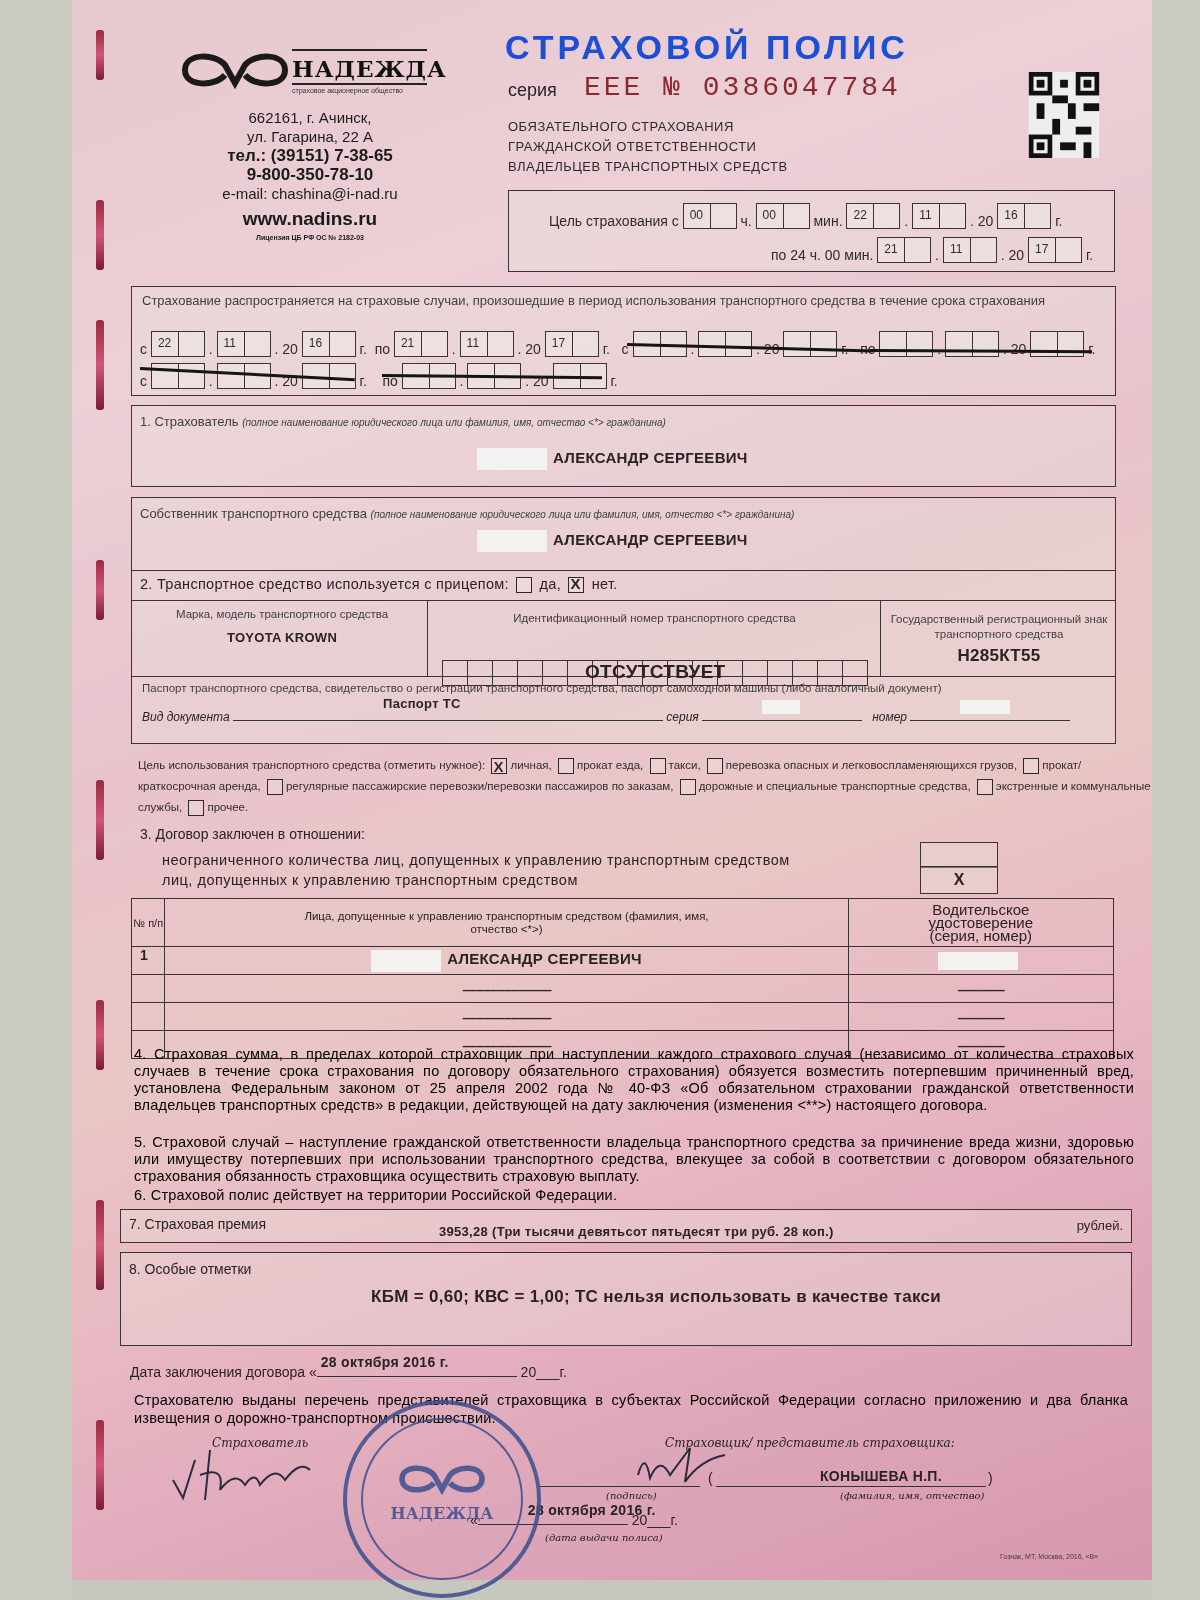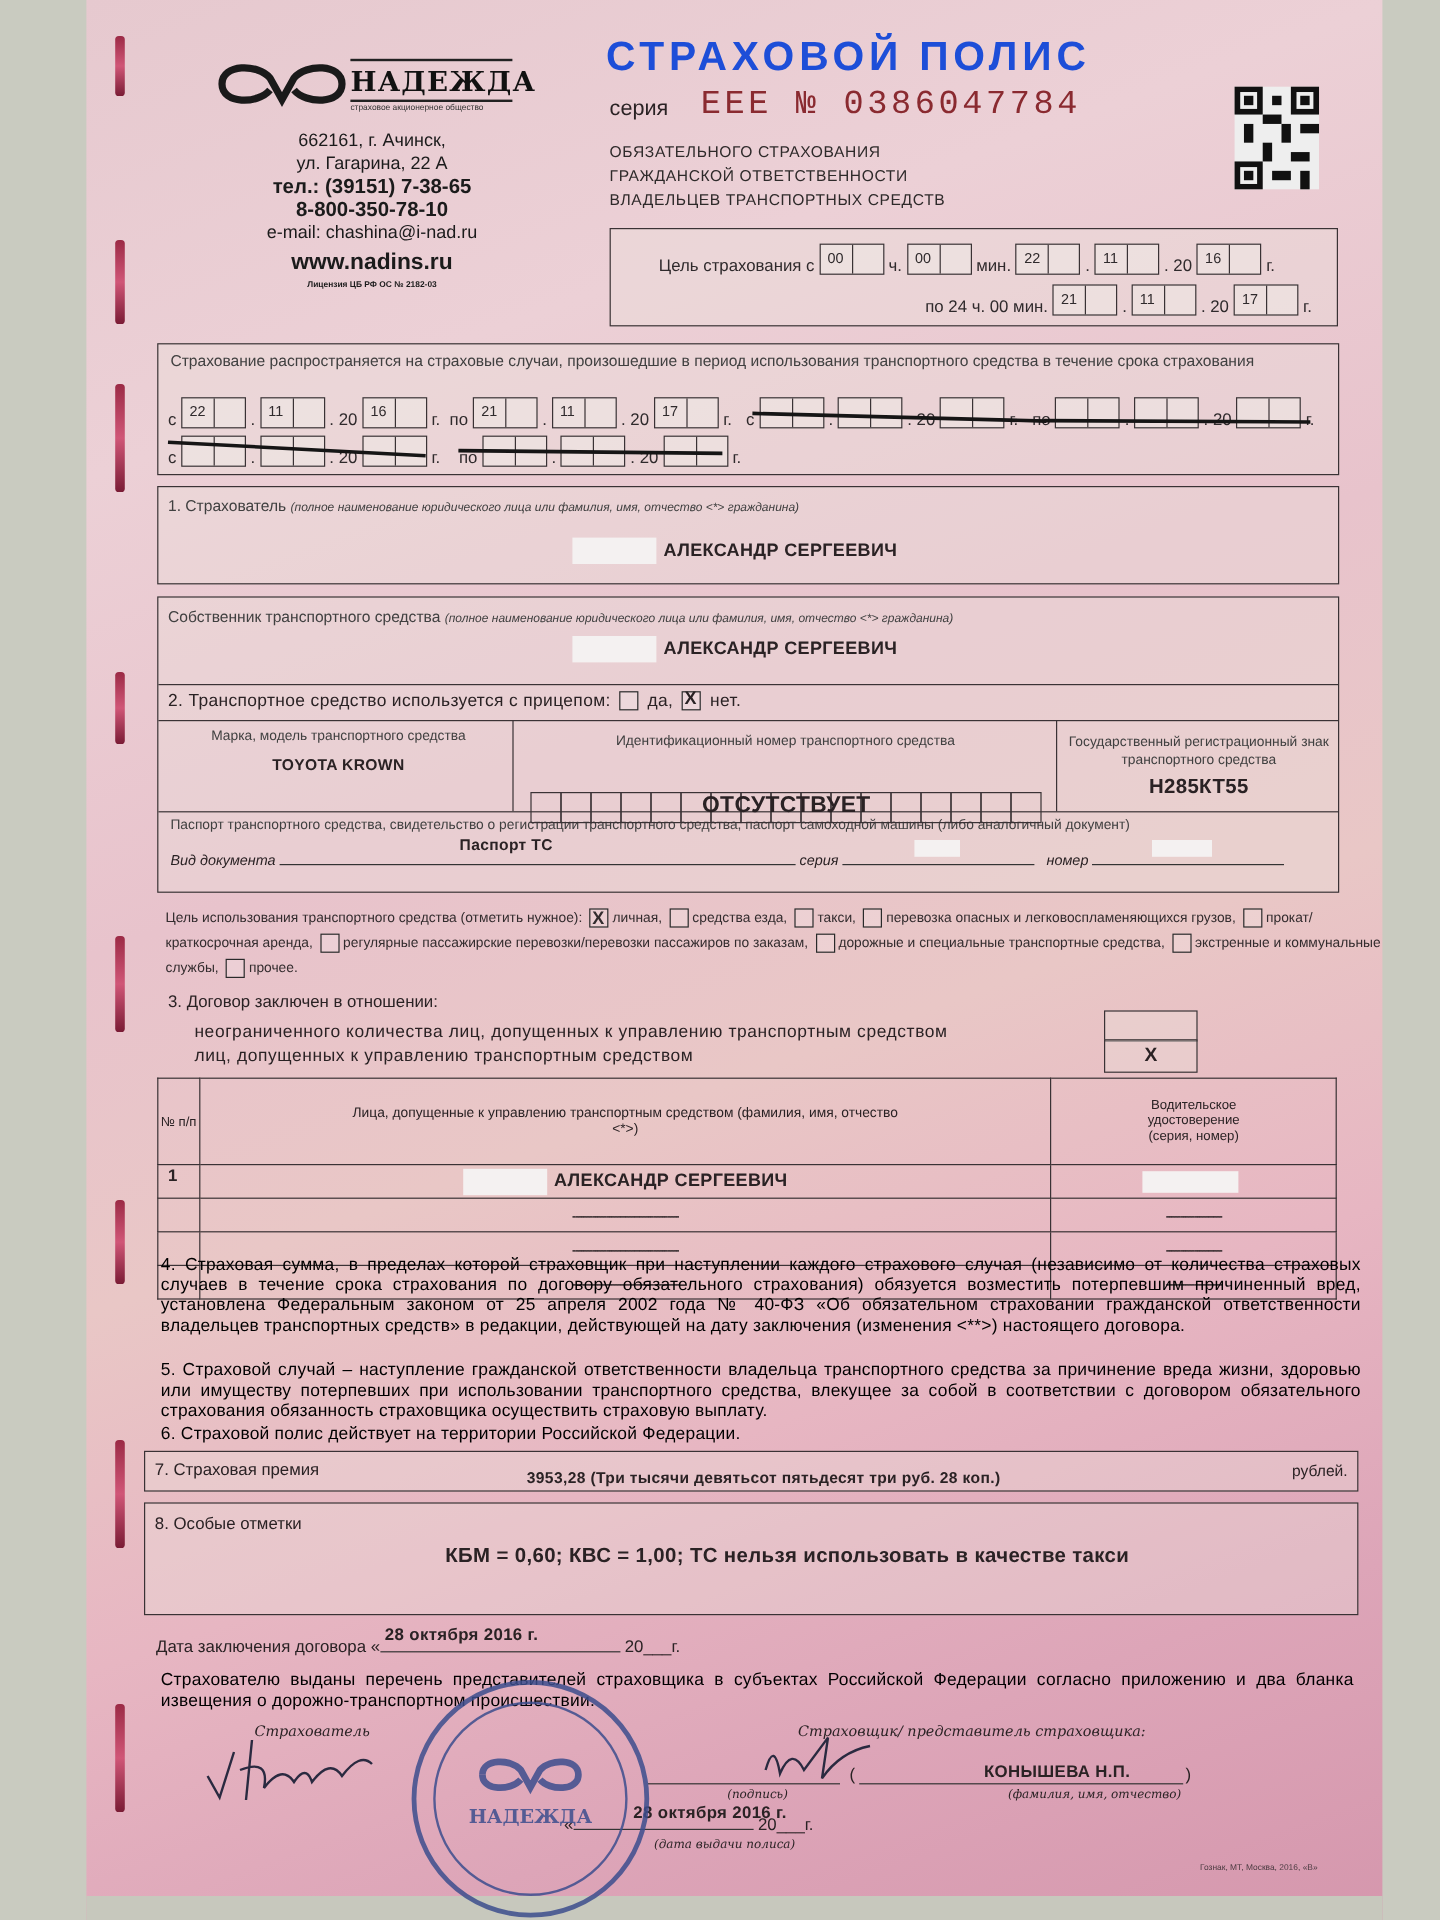--- a/index.html
+++ b/index.html
@@ -67,21 +67,21 @@
   <div class="logo-line" style="top:4px"></div>
   <div class="logo-text">НАДЕЖДА</div>
   <div class="logo-line" style="top:38px"></div>
   <div class="logo-sub">страховое акционерное общество</div>
 </div>
 
 <div class="abs addr">
   <div>662161, г. Ачинск,</div>
   <div>ул. Гагарина, 22 А</div>
   <div class="b">тел.: (39151) 7-38-65</div>
-  <div class="b">8-800-350-78-10</div>
+  <div class="b">9-800-350-78-10</div>
   <div>e-mail: chashina@i-nad.ru</div>
   <div class="www">www.nadins.ru</div>
   <div class="lic">Лицензия ЦБ РФ ОС № 2182-03</div>
 </div>
 
 <div class="abs title">СТРАХОВОЙ ПОЛИС</div>
 <div class="abs seria-lbl">серия</div>
 <div class="abs seria-val">ЕЕЕ № 0386047784</div>
 <div class="abs subtitle">
   <div>обязательного страхования</div>
@@ -247,42 +247,42 @@
     <div></div>
     <div></div>
     <div></div>
     <div></div>
 </div>
 <div class="name-val" style="position:absolute;left:585px;top:661px;font-size:19px">ОТСУТСТВУЕТ</div>
 
 <div style="position:absolute;left:138px;top:755px;width:1020px;font-size:11.5px;line-height:21px;color:#332c2e">
   <span>Цель использования транспортного средства (отметить нужное):</span>
   <span class="chk on"></span><span>личная,</span>
-  <span class="chk"></span><span>средства езда,</span>
+  <span class="chk"></span><span>прокат езда,</span>
   <span class="chk"></span><span>такси,</span>
   <span class="chk"></span><span>перевозка опасных и легковоспламеняющихся грузов,</span>
   <span class="chk"></span><span>прокат/ краткосрочная аренда,</span>
   <span class="chk"></span><span>регулярные пассажирские перевозки/перевозки пассажиров по заказам,</span>
   <span class="chk"></span><span>дорожные и специальные транспортные средства,</span>
   <span class="chk"></span><span>экстренные и коммунальные службы,</span>
   <span class="chk"></span><span>прочее.</span>
 </div>
 
 <div style="position:absolute;left:140px;top:826px;font-size:14px">3. Договор заключен в отношении:</div>
 <div style="position:absolute;left:162px;top:852px;font-size:14.5px;letter-spacing:.5px">неограниченного количества лиц, допущенных к управлению транспортным средством</div>
 <div style="position:absolute;left:162px;top:872px;font-size:14.5px;letter-spacing:.5px">лиц, допущенных к управлению транспортным средством</div>
 <div class="box" style="left:920px;top:842px;width:76px;height:24px"></div>
 <div class="box" style="left:920px;top:866px;width:76px;height:26px;text-align:center;font-weight:bold;line-height:26px">X</div>
 
 <table class="drivers">
   <tbody>
       <tr>
     <td style="width:40px;font-size:11px;line-height:12px">№ п/п</td>
     <td style="width:608px;font-size:11.5px;line-height:13px;padding:0 120px">Лица, допущенные к управлению транспортным средством (фамилия, имя, отчество &lt;*&gt;)</td>
-    <td style="font-size:11px;line-height:13px;padding:16px 80px">Водительское удостоверение (серия, номер)</td>
+    <td style="font-size:15px;line-height:13px;padding:4px 80px">Водительское удостоверение (серия, номер)</td>
   </tr>
   <tr>
     <td style="text-align:left;padding-left:8px;font-weight:bold;font-size:14px;vertical-align:top">1</td>
     <td><span class="redact"></span><span class="name-val">АЛЕКСАНДР СЕРГЕЕВИЧ</span></td>
     <td><span class="redact" style="width:80px;height:18px"></span></td>
   </tr>
   <tr>
     <td></td>
     <td><span class="dash">--------------------------------------</span></td>
     <td><span class="dash">--------------------</span></td>

